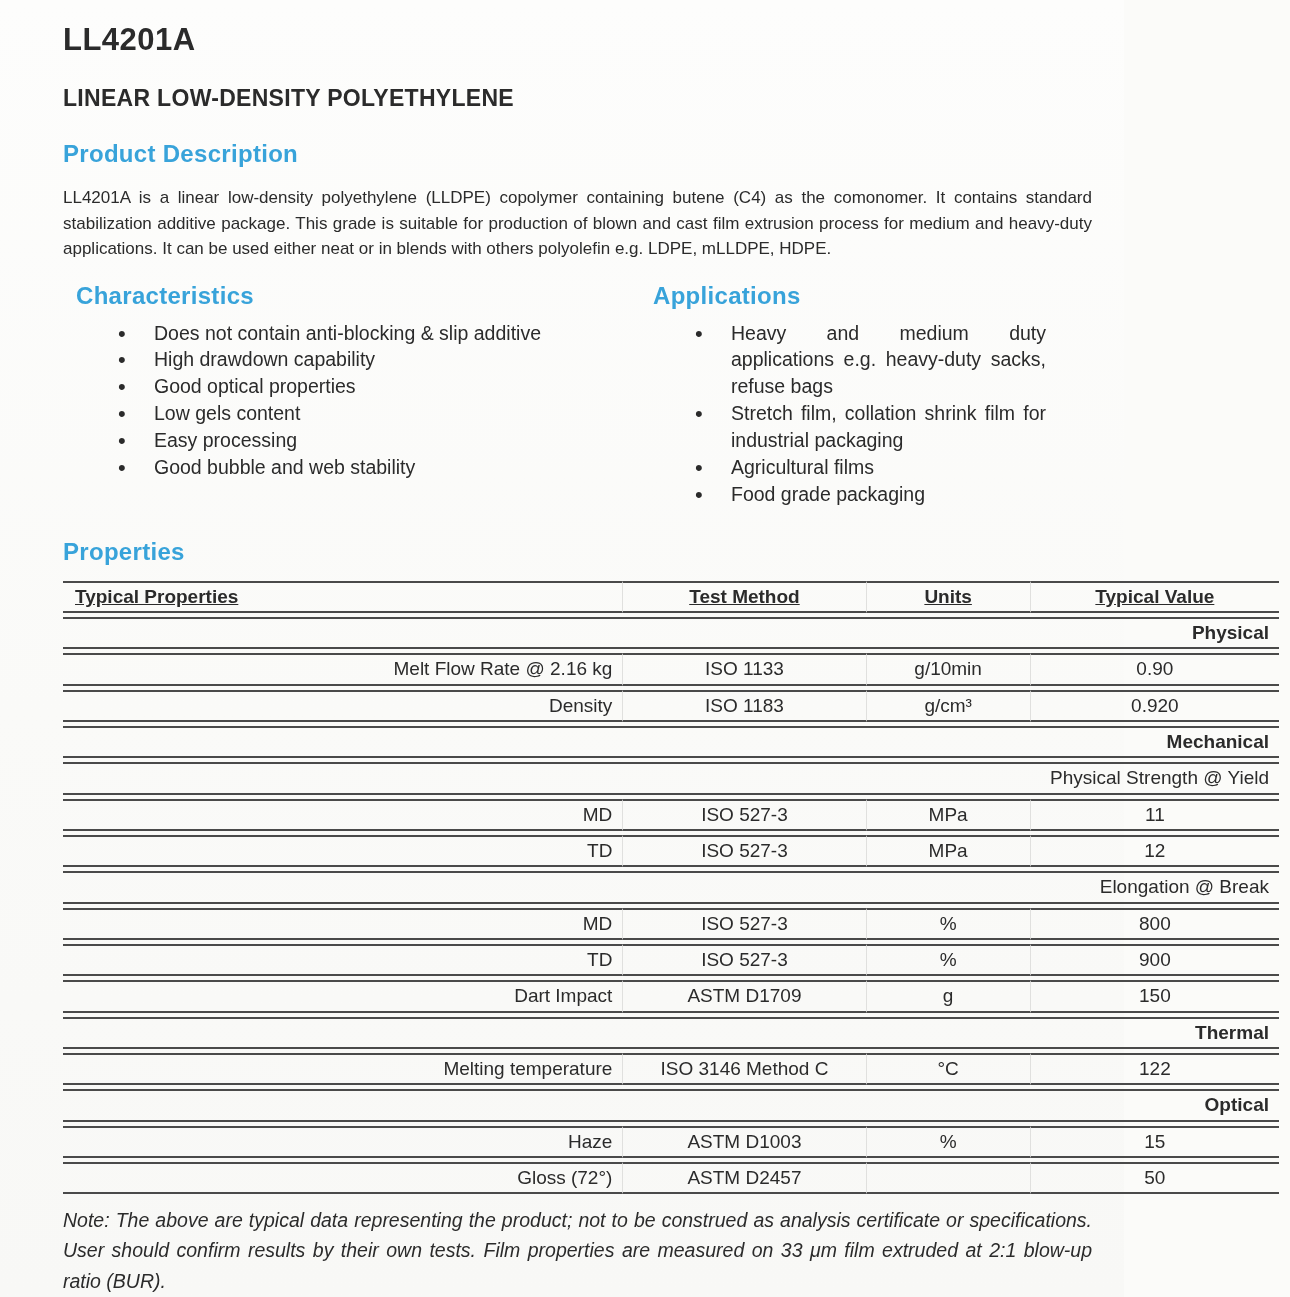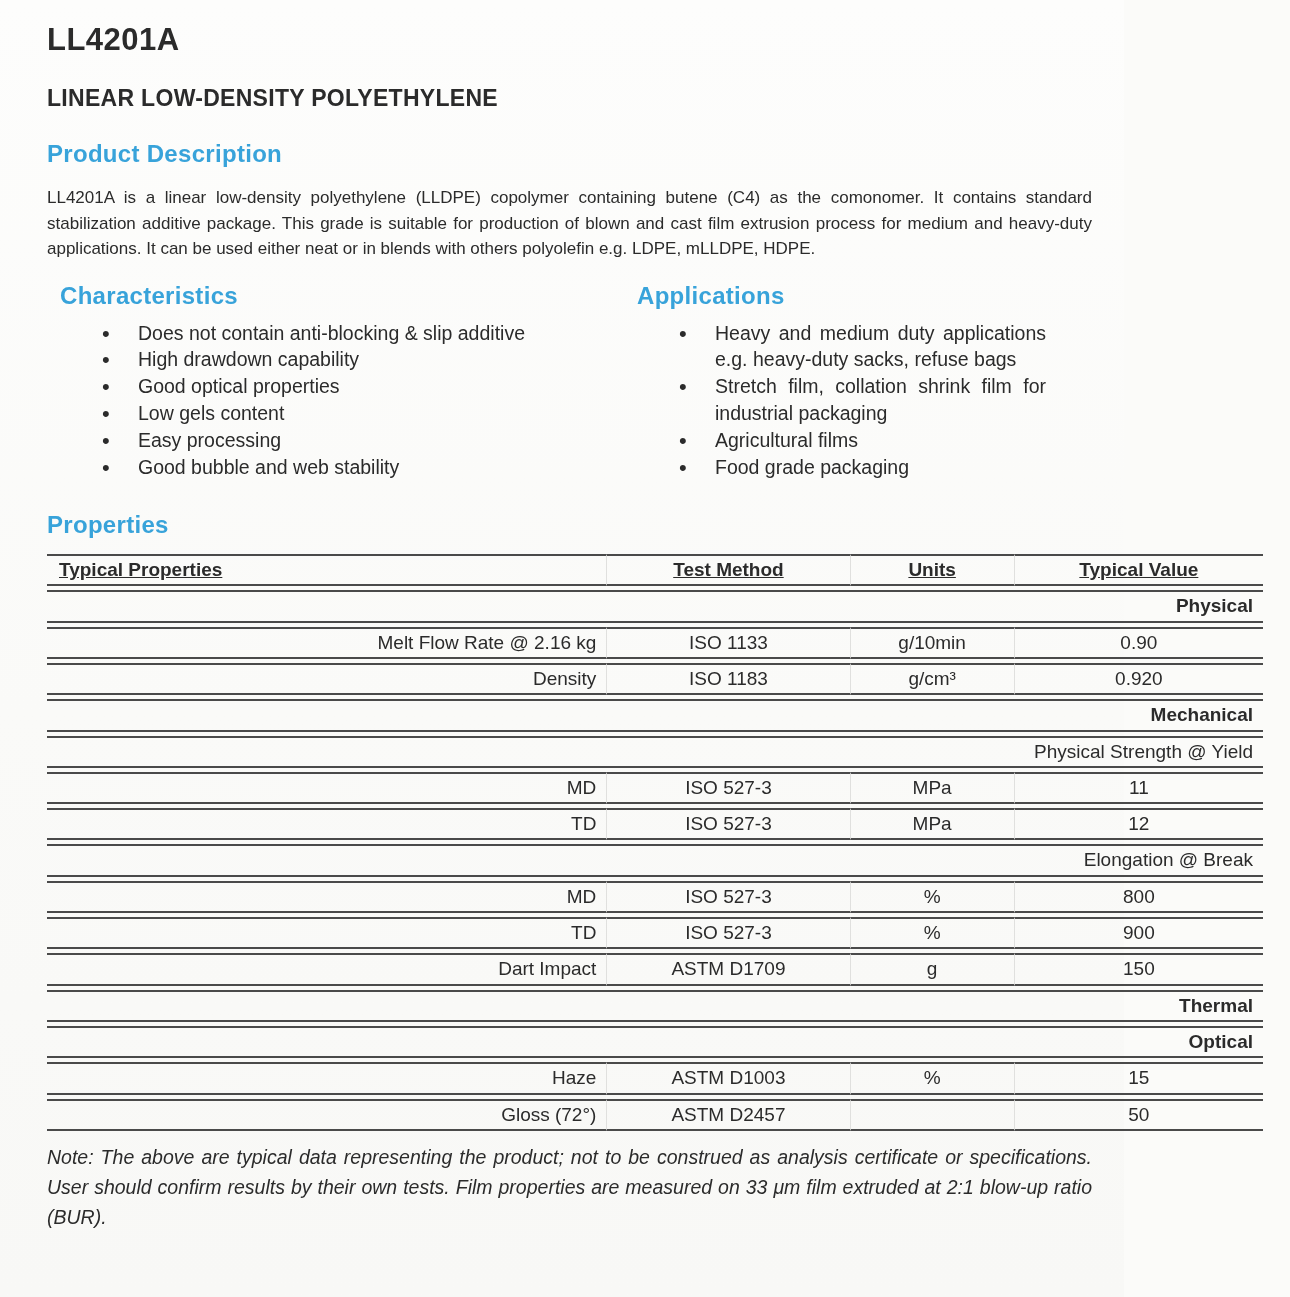--- a/index.html
+++ b/index.html
@@ -8,21 +8,21 @@
     width: 1290px;
     height: 1297px;
     background: #fbfbf9;
     color: #2b2b2b;
     font-family: "Liberation Sans", "DejaVu Sans", sans-serif;
     overflow: hidden;
   }
   .page {
     width: 1124px;
     height: 1297px;
-    padding: 22px 32px 10px 47px;
+    padding: 22px 32px 10px 63px;
     background: linear-gradient(180deg, #fdfdfc 0%, #fafaf8 55%, #f8f8f6 100%);
   }
   .product-code {
     font-size: 31px;
     font-weight: bold;
     margin: 0;
     letter-spacing: 0.5px;
   }
   .product-name {
     font-size: 23px;
@@ -212,20 +212,26 @@
     </tr>
     <tr class="data-row">
       <td>Dart Impact</td>
       <td>ASTM D1709</td>
       <td>g</td>
       <td>150</td>
     </tr>
     <tr class="section-row">
       <td colspan="4">Thermal</td>
     </tr>
+    <tr class="data-row">
+      <td>Melting temperature</td>
+      <td>ISO 3146 Method C</td>
+      <td>°C</td>
+      <td>122</td>
+    </tr>
     <tr class="section-row">
       <td colspan="4">Optical</td>
     </tr>
     <tr class="data-row">
       <td>Haze</td>
       <td>ASTM D1003</td>
       <td>%</td>
       <td>15</td>
     </tr>
     <tr class="data-row">

